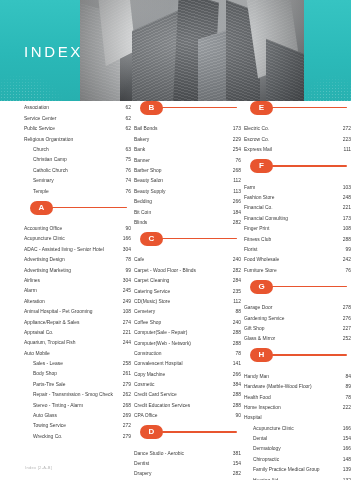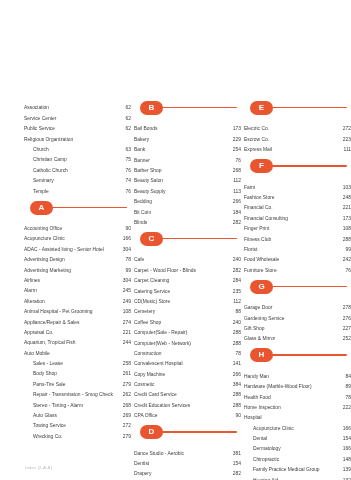--- a/index.html
+++ b/index.html
@@ -95,20 +95,45 @@
   .footer{
     position:absolute;left:25px;bottom:10px;
     font-size:4px;color:#b7b7b7;letter-spacing:.3px;
   }
 </style>
 </head>
 <body>
 
 <div class="page">
 
+  <div class="header">
+
+    <div class="photo">
+      <div class="sky"></div>
+      <div class="b" style="left:-6px;top:8px;width:46px;height:104px;transform:skewY(16deg);background:#c9ccce;"></div>
+      <div class="b" style="left:22px;top:-10px;width:30px;height:70px;transform:skewY(-22deg) rotate(-6deg);background:#e2e4e5;"></div>
+      <div class="b" style="left:52px;top:18px;width:58px;height:96px;transform:skewY(-24deg);background:#6a6e72;"></div>
+      <div class="b" style="left:96px;top:-4px;width:40px;height:112px;transform:skewY(14deg) rotate(3deg);background:#4e5256;"></div>
+      <div class="b" style="left:118px;top:34px;width:34px;height:74px;transform:skewY(-18deg);background:#80858a;"></div>
+      <div class="b" style="left:146px;top:6px;width:34px;height:100px;transform:skewY(20deg);background:#5b5f63;"></div>
+      <div class="b" style="left:172px;top:-12px;width:42px;height:84px;transform:skewY(-14deg) rotate(-8deg);background:#d3d6d8;"></div>
+      <div class="b" style="left:186px;top:48px;width:46px;height:62px;transform:skewY(22deg);background:#70757a;"></div>
+      <div class="ph-shade"></div>
+      <div class="ph-vig"></div>
+    </div>
+
+    <div class="header-teal-left">
+      <div class="map-dots"></div>
+    </div>
+    <div class="header-teal-right">
+      <div class="map-dots r"></div>
+    </div>
+
+    <div class="index-title">INDEX</div>
+  </div>
 
   <div class="columns">
     <div class="col col1">
         <div class="entry">
           <span class="lbl">Association</span>
           <span class="dots"></span>
           <span class="pg">62</span>
         </div>
         <div class="entry">
           <span class="lbl">Service Center</span>

